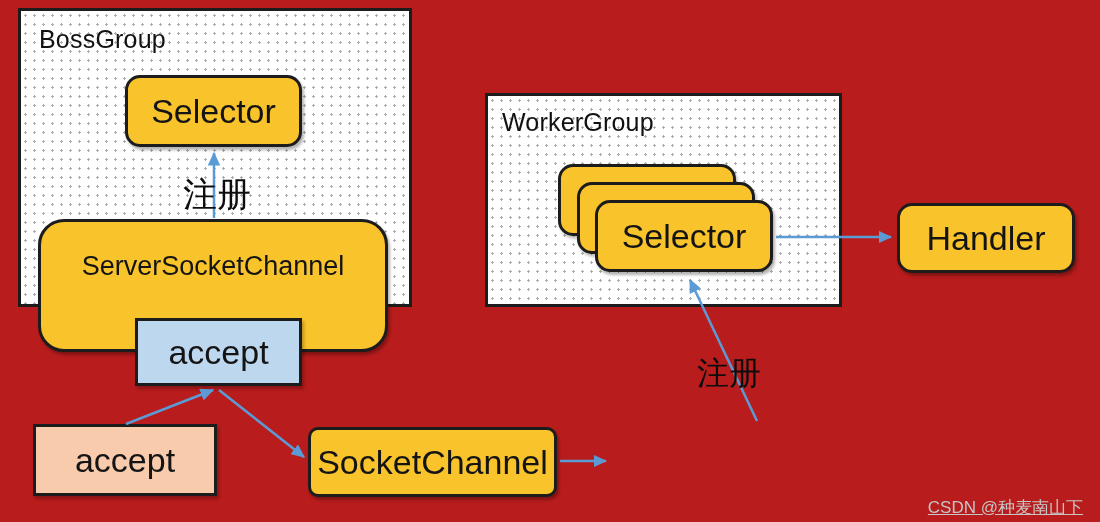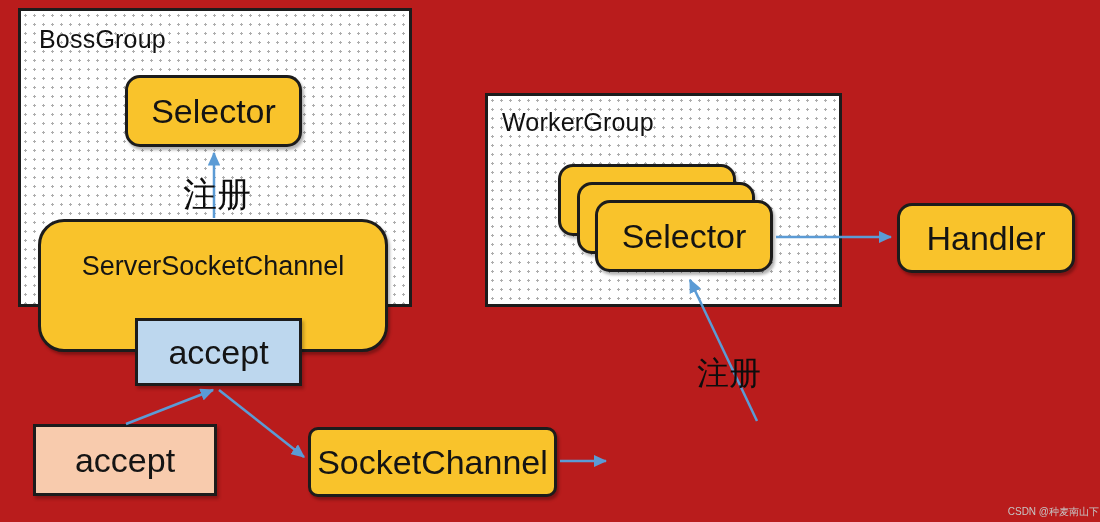--- a/index.html
+++ b/index.html
@@ -44,22 +44,22 @@
   #handler{left:897px;top:203px;width:178px;height:70px;}
 
   #edges{position:absolute;left:0;top:0;width:1100px;height:522px;
          z-index:5;pointer-events:none;}
   #edges line{stroke:var(--arrow);stroke-width:2.5;}
 
   .annotation{position:absolute;z-index:6;color:#0d0d0d;}
   #register-boss{left:183px;top:172px;font-size:34px;}
   #register-worker{left:697px;top:352px;font-size:32px;}
 
-  .watermark{position:absolute;right:1px;bottom:3px;font-size:10px;
-             color:var(--wm);z-index:6;}
+  .watermark{position:absolute;right:17px;bottom:3px;font-size:17px;
+             color:var(--wm);z-index:6;text-decoration:underline;}
 </style>
 </head>
 <body>
 
 <div class="canvas">
 
   <div class="group" id="boss-group">
     <div class="group-label">BossGroup</div>
   </div>
 

